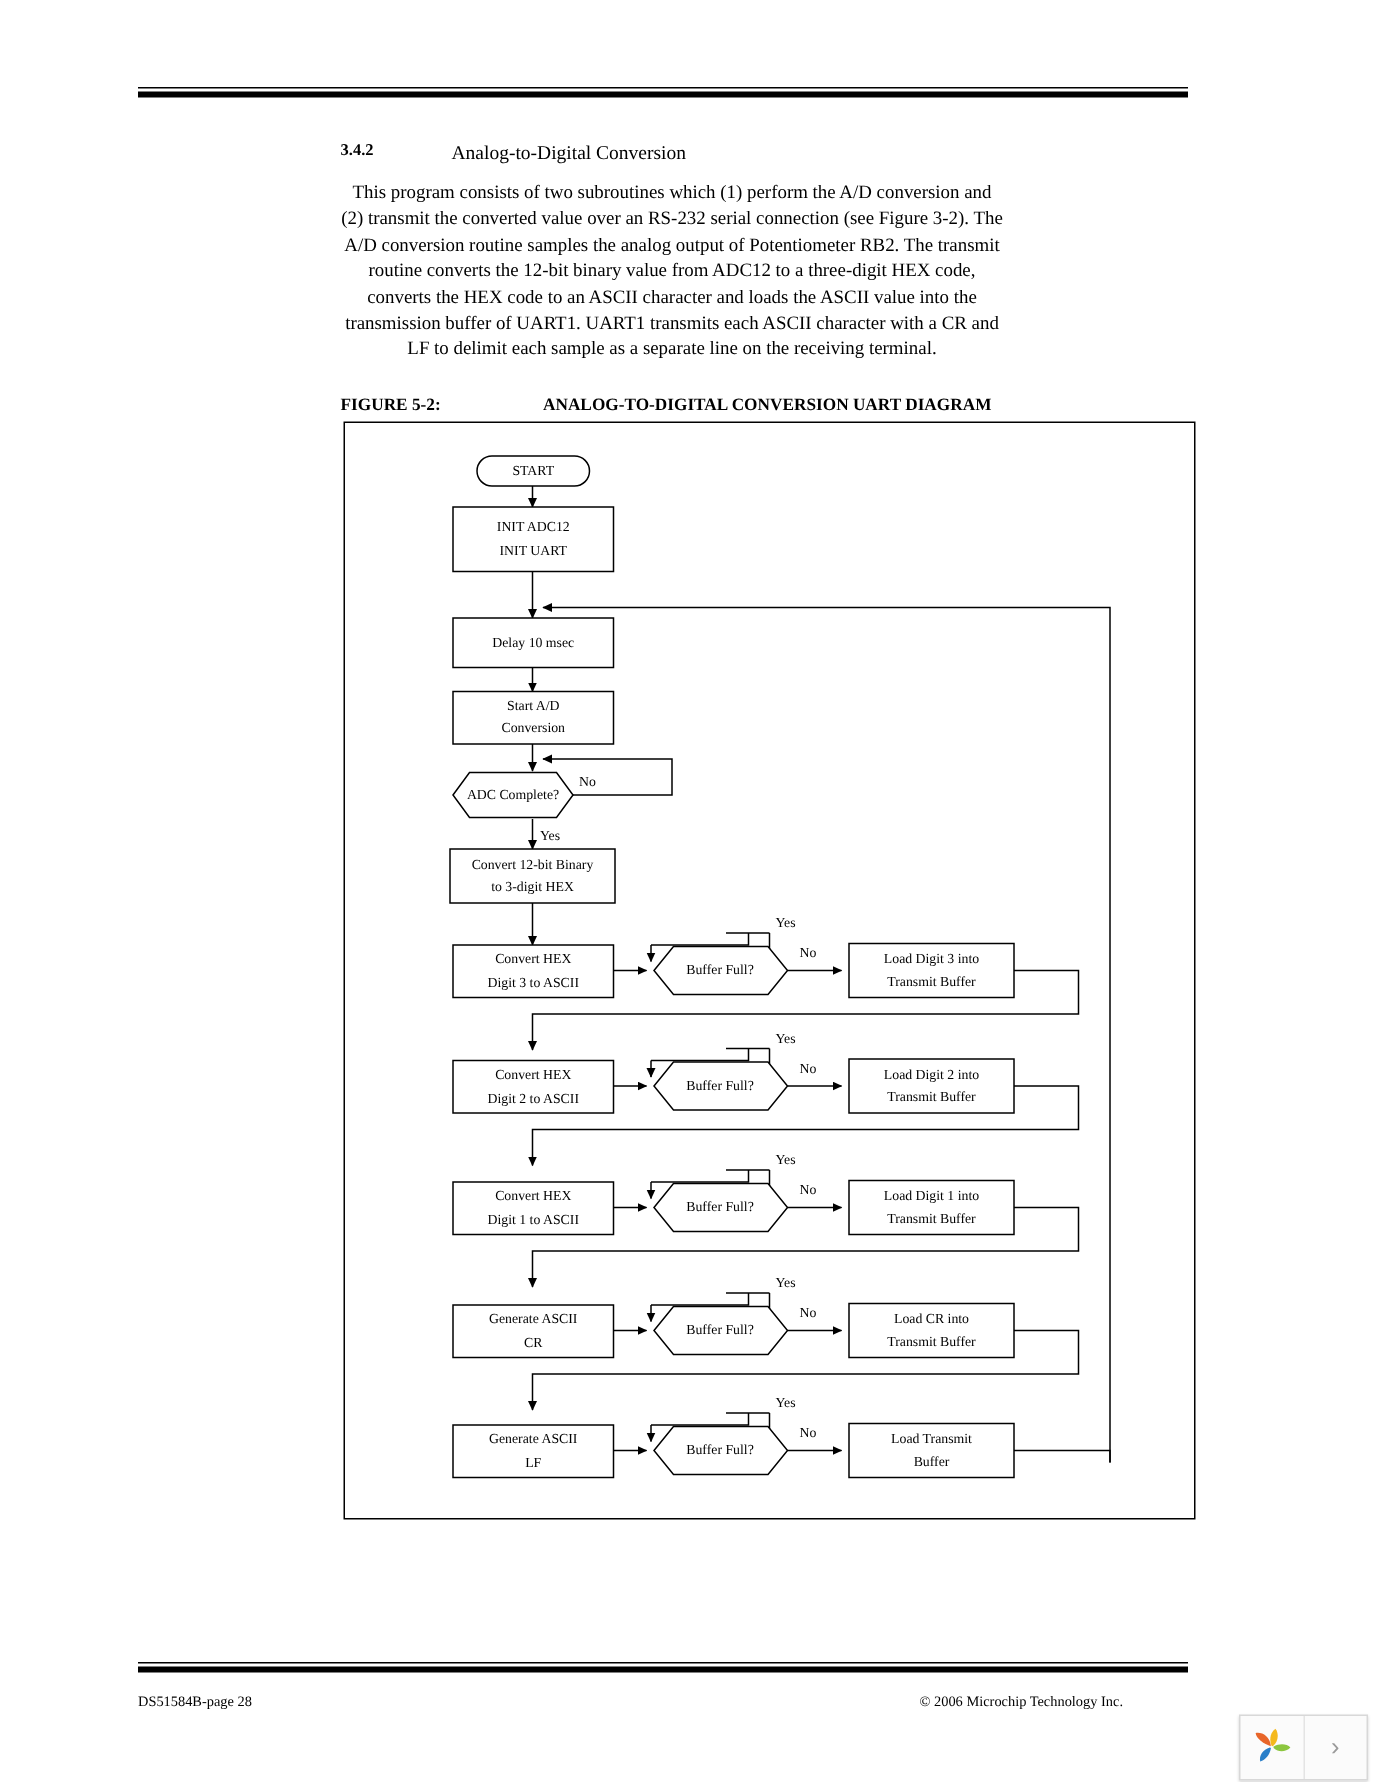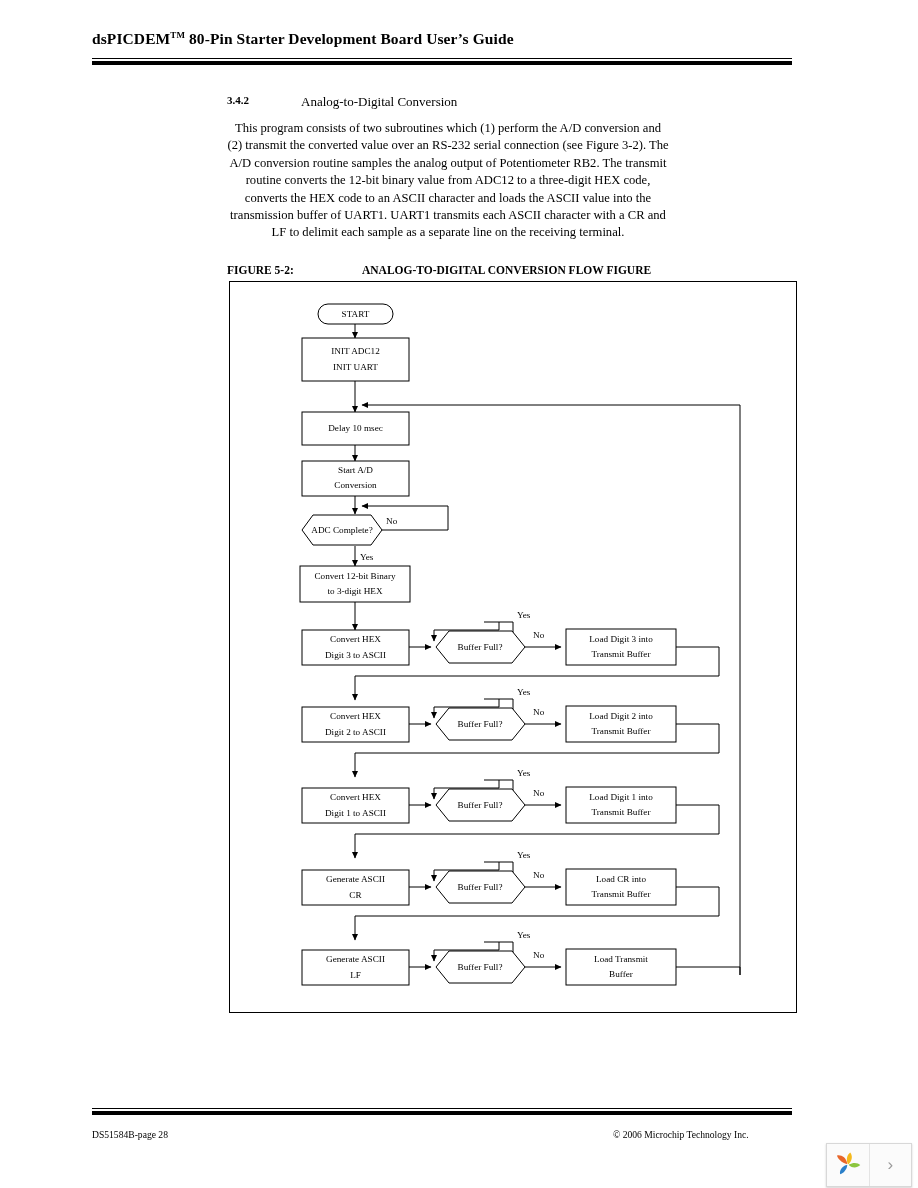--- a/index.html
+++ b/index.html
@@ -47,32 +47,29 @@
        box-shadow:0 1px 2px rgba(0,0,0,.18);}
   .viewer-tile{width:42px;height:42px;display:flex;align-items:center;justify-content:center;}
   .viewer-tile + .viewer-tile{border-left:1px solid #e4e4e4;}
   .chev{font-size:17px;color:#9a9a9a;font-family:"Liberation Sans", sans-serif;}
 </style>
 </head>
 <body>
 
 <div class="page">
 
-  <div class="hdr-title">
-    <span>dsPICDEM</span><sup>TM</sup><span> 80-Pin Starter Development Board User’s Guide</span>
-  </div>
   <div class="hdr-rule-thin"></div>
   <div class="hdr-rule-thick"></div>
 
   <div class="sec-num">3.4.2</div>
   <div class="sec-title">Analog-to-Digital Conversion</div>
   <div class="body-text">This program consists of two subroutines which (1) perform the A/D conversion and (2) transmit the converted value over an RS-232 serial connection (see Figure 3-2). The A/D conversion routine samples the analog output of Potentiometer RB2. The transmit routine converts the 12-bit binary value from ADC12 to a three-digit HEX code, converts the HEX code to an ASCII character and loads the ASCII value into the transmission buffer of UART1. UART1 transmits each ASCII character with a CR and LF to delimit each sample as a separate line on the receiving terminal.</div>
 
   <div class="fig-label">FIGURE 5-2:</div>
-  <div class="fig-caption">ANALOG-TO-DIGITAL CONVERSION FLOW FIGURE</div>
+  <div class="fig-caption">ANALOG-TO-DIGITAL CONVERSION UART DIAGRAM</div>
 
   <div class="fig-box"></div>
 
   <svg class="fig-svg" viewBox="0 0 566 730">
     <defs>
       <marker id="ah" markerWidth="7" markerHeight="7" refX="6" refY="3" orient="auto">
         <path d="M0,0 L6.5,3 L0,6 z" fill="#000"></path>
       </marker>
     </defs>
 

